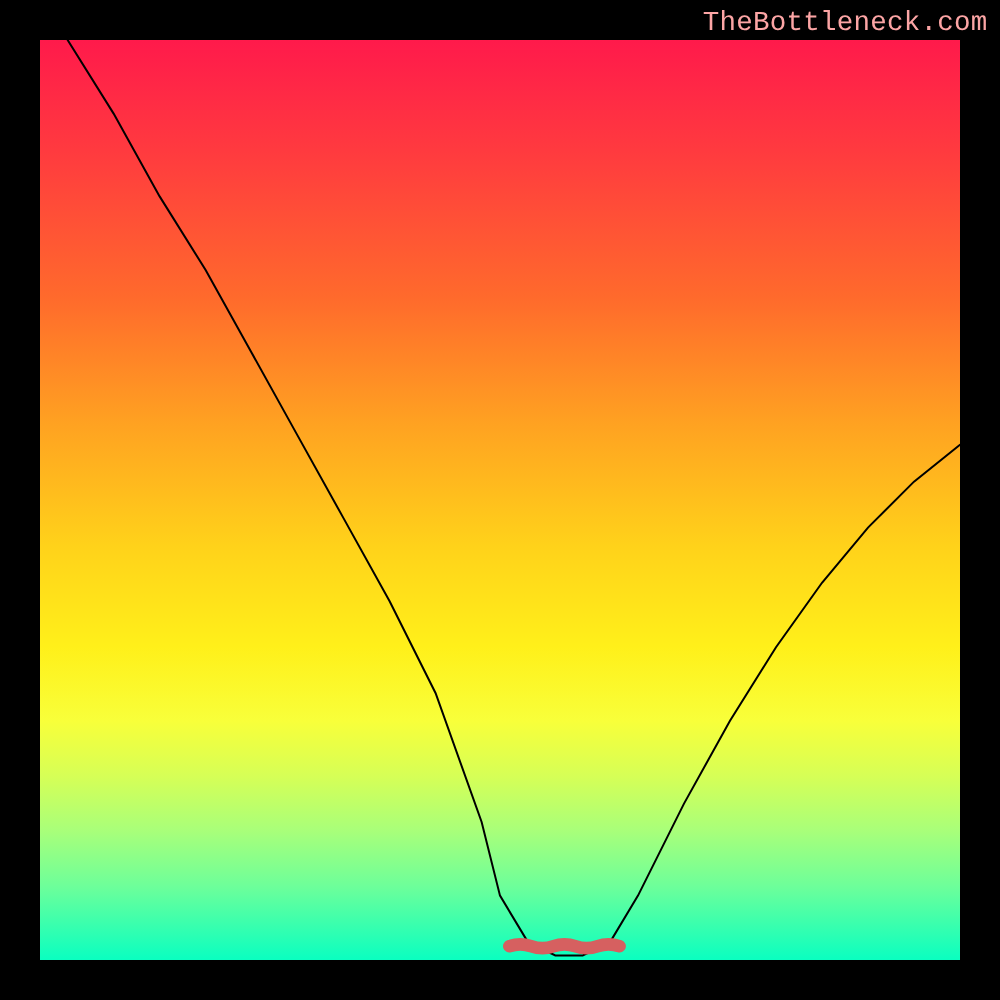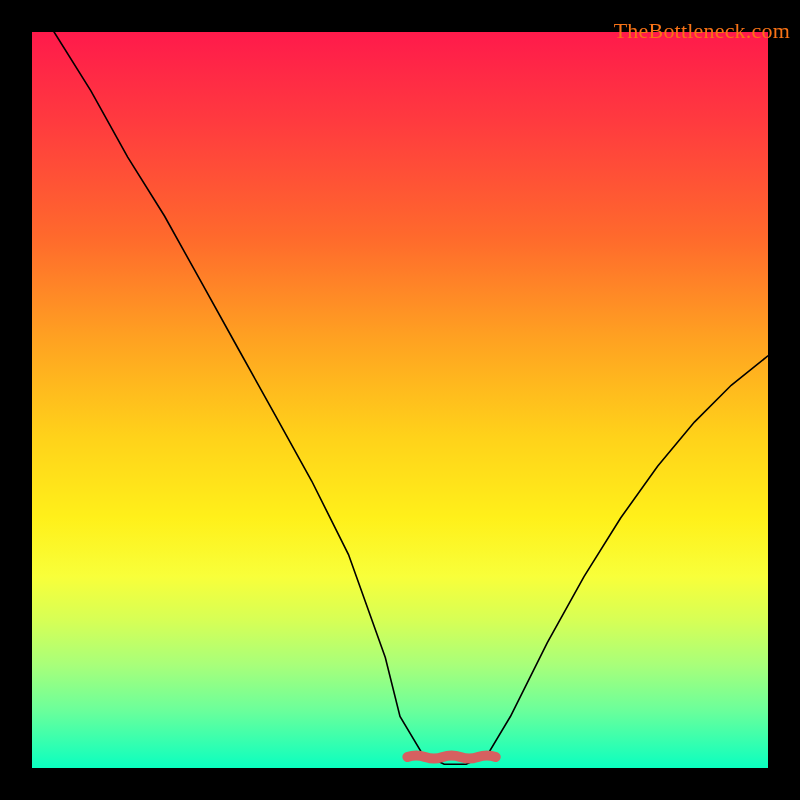--- a/index.html
+++ b/index.html
@@ -5,24 +5,24 @@
   * { margin: 0; padding: 0; box-sizing: border-box; }
   html, body { width: 800px; height: 800px; overflow: hidden; background: #000; }
   .frame {
     position: relative;
     width: 800px;
     height: 800px;
     background: #000;
   }
   .watermark {
     position: absolute;
-    top: 18px;
+    top: 6px;
     right: 10px;
-    color: #f97316;
-    font-family: Liberation Serif, serif;
+    color: #fca5a5;
+    font-family: Liberation Mono, monospace;
     font-size: 22px;
     letter-spacing: 0.2px;
     z-index: 5;
     pointer-events: none;
   }
   .plot {
     position: absolute;
     left: 32px;
     top: 32px;
     width: 736px;

